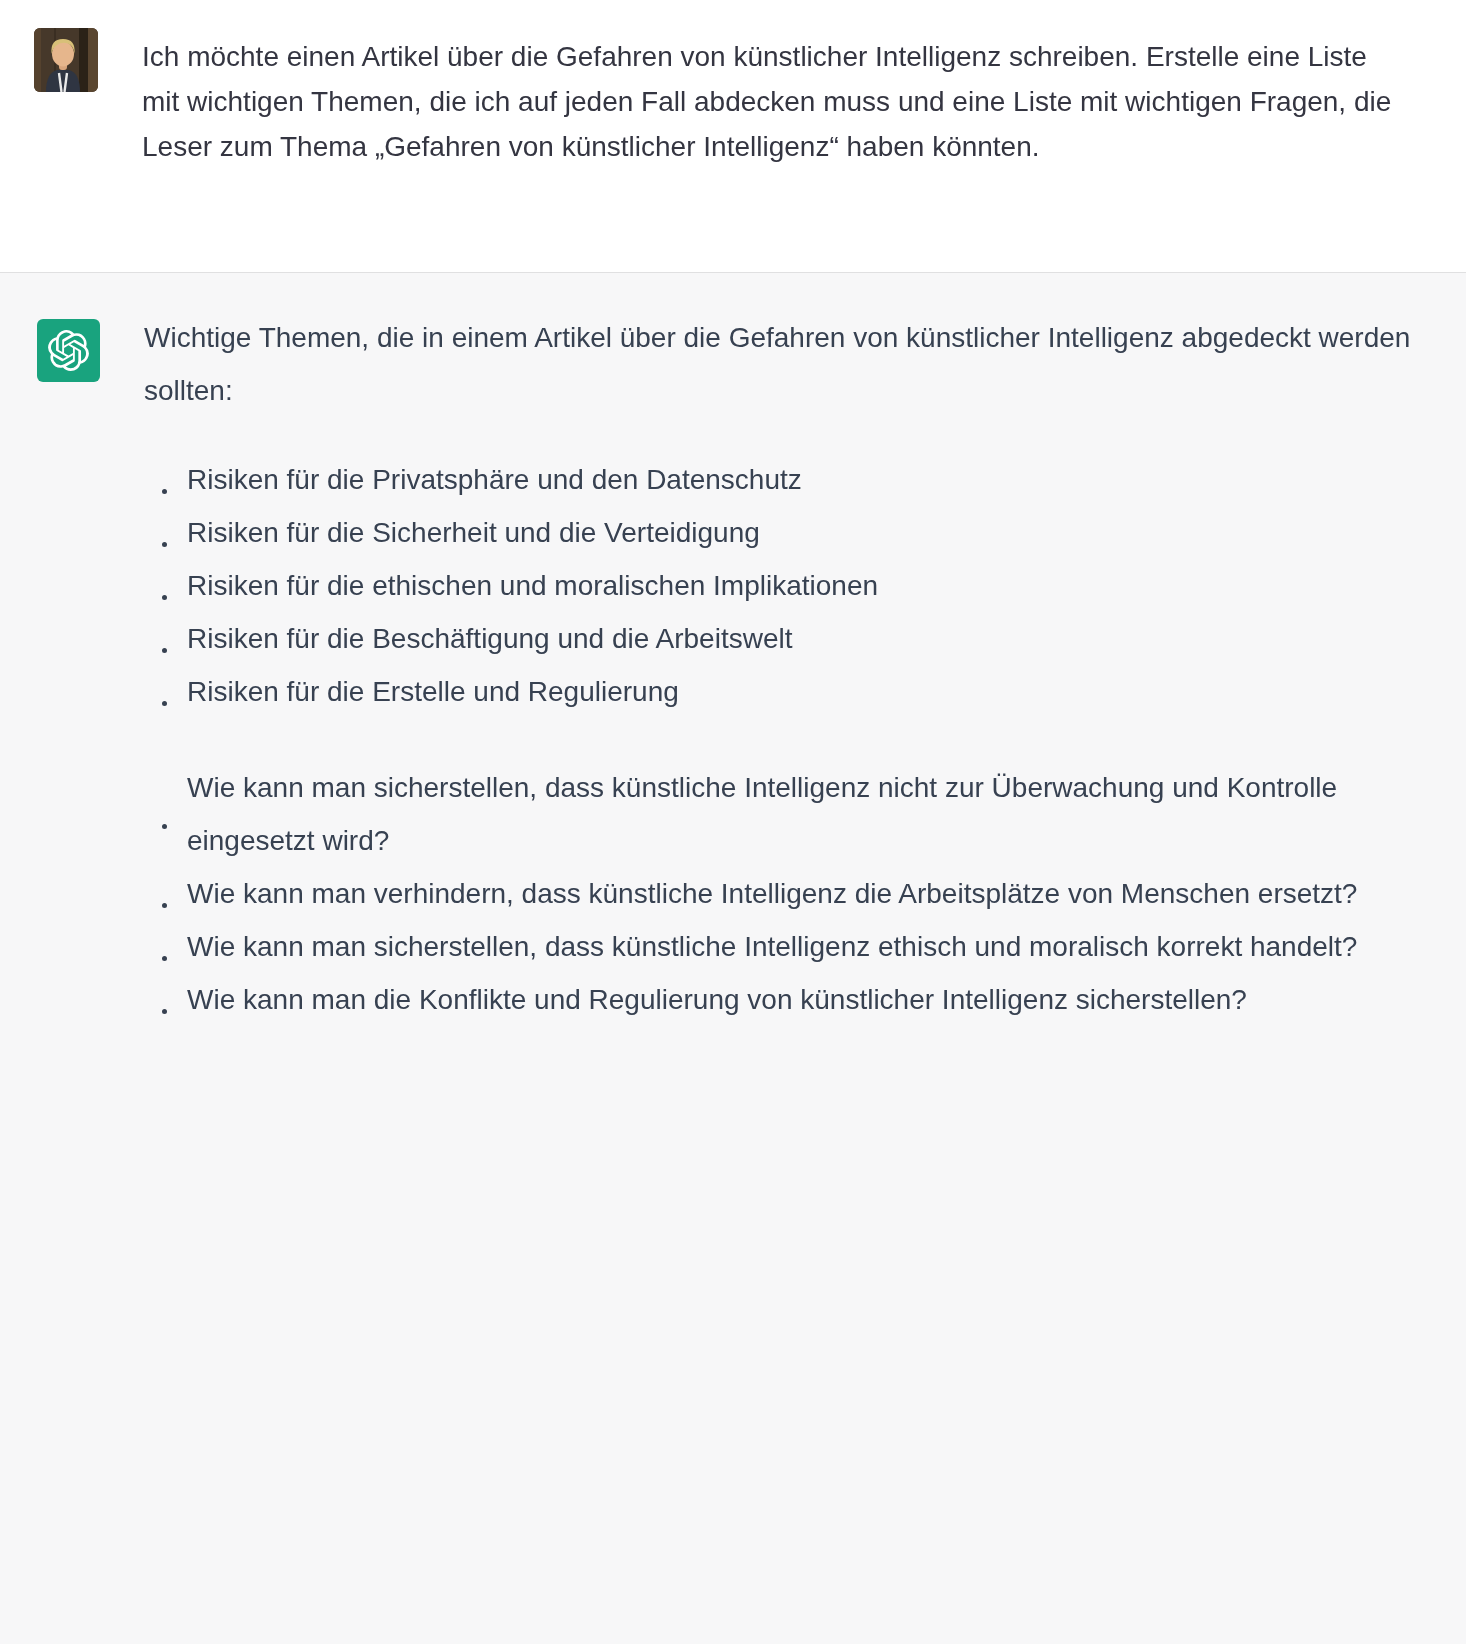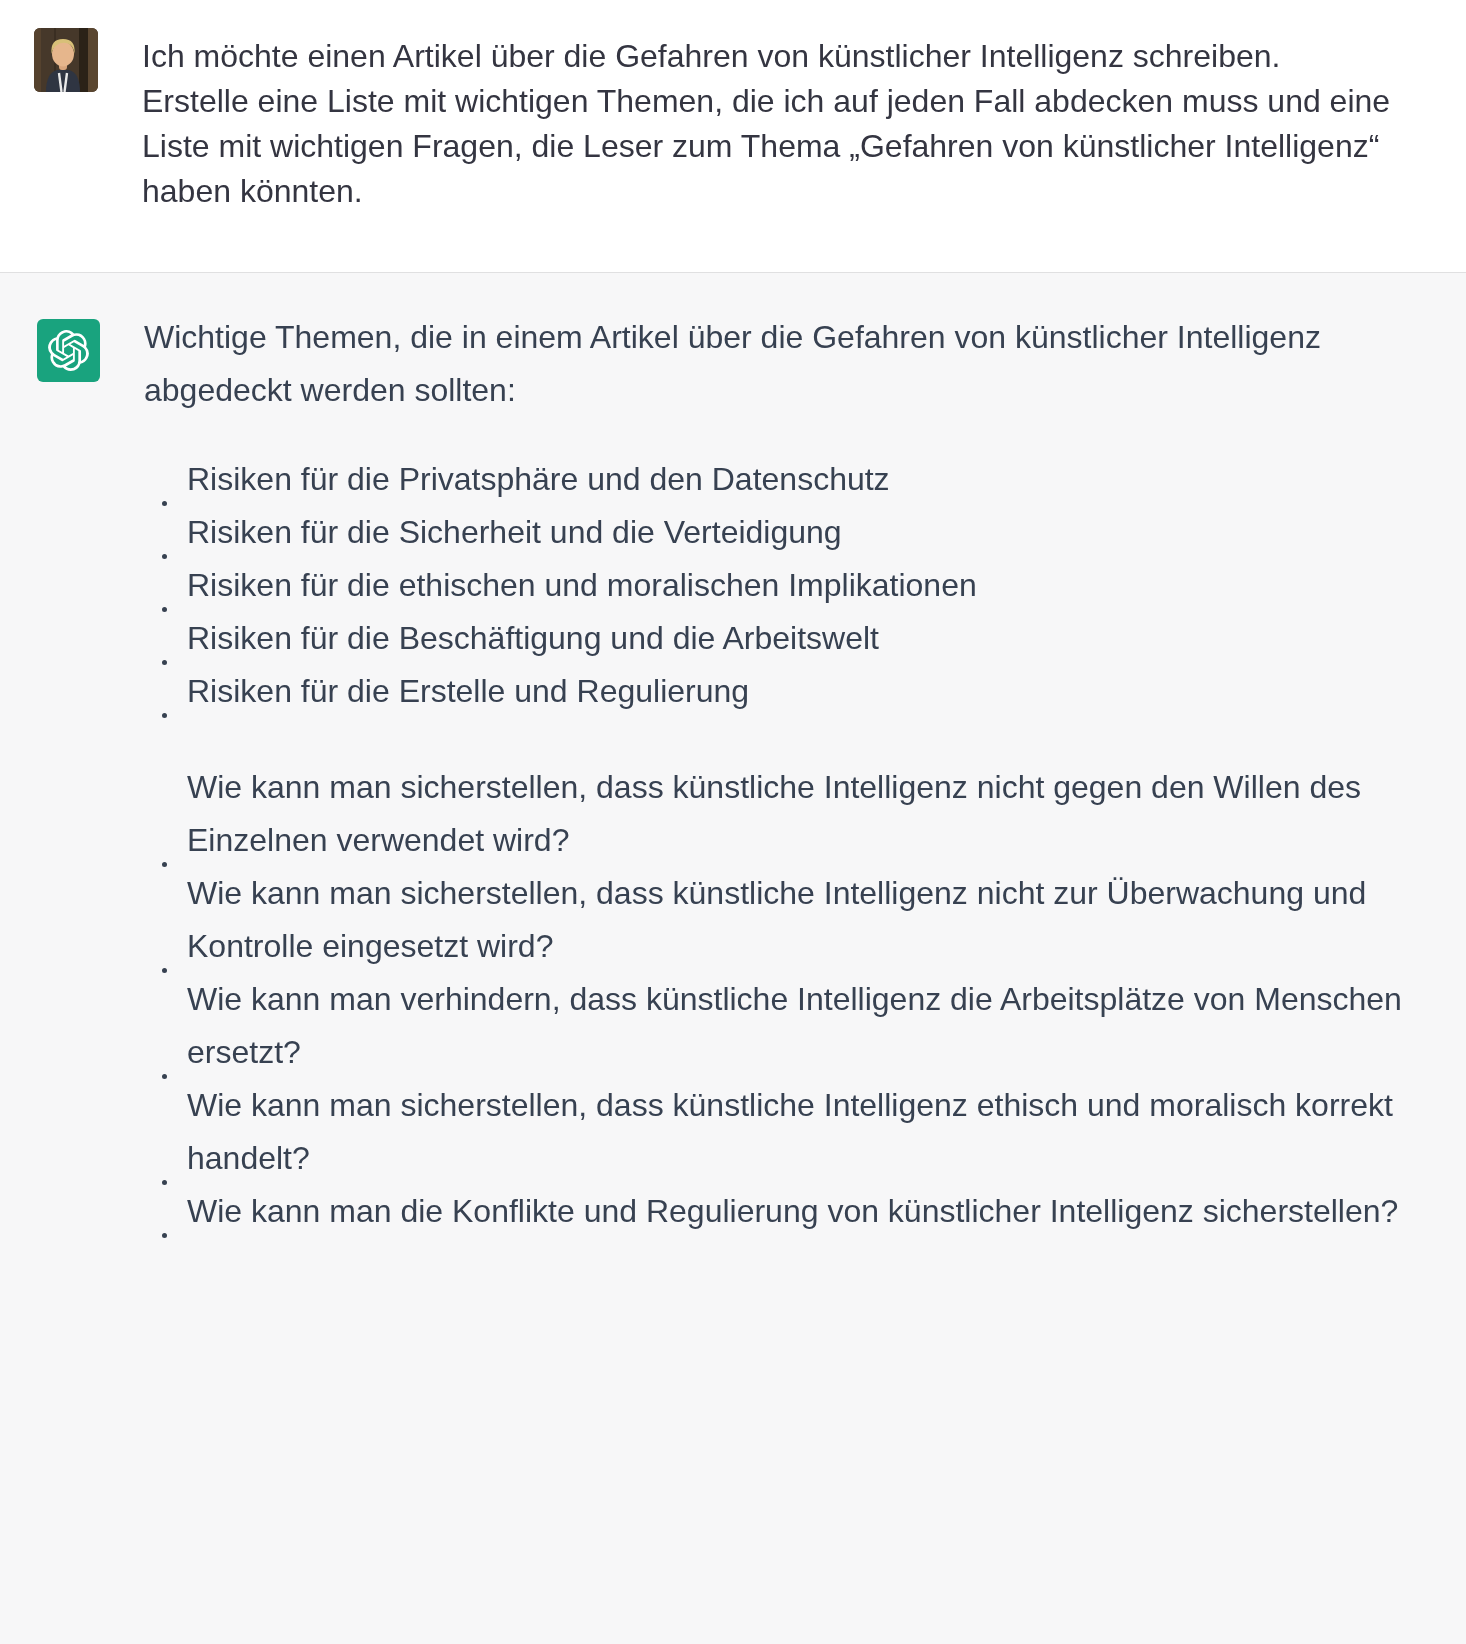--- a/index.html
+++ b/index.html
@@ -36,21 +36,21 @@
     flex:0 0 auto;overflow:hidden;display:block;
   }
   .avatar.bot{
     width:63px;height:63px;margin-top:0;
     background:var(--brand-green);
     display:flex;align-items:center;justify-content:center;
     border-radius:6px;
   }
   .msg{
     margin-left:44px;
-    font-size:32px;
+    font-size:28px;
     letter-spacing:0;
   }
   .user-msg{
     margin-top:6px;
     line-height:45px;
     max-width:1250px;
     color:var(--text);
   }
   .md{
     margin-top:-8px;
@@ -61,21 +61,21 @@
   .md p{margin:0 0 36px 0;}
   .md p:last-child{margin-bottom:0;}
   .md ul{
     list-style:none;
     margin:0 0 43px 0;
     padding:0;
   }
   .md ul:last-child{margin-bottom:0;}
   .md li{
     display:flex;
-    align-items:flex-end;
+    align-items:center;
   }
   .md .dot{
     flex:0 0 auto;
     width:5px;height:5px;border-radius:50%;
     background:currentColor;
     margin:24px 20px 0 18px;
   }
   .md .li-text{
     flex:1 1 auto;
     max-width:1227px;
@@ -134,24 +134,20 @@
         <li>
             <span class="dot"></span>
             <span class="li-text">Risiken für die Erstelle und Regulierung</span>
           </li>
       </ul>
 
 
       <ul>
         <li>
             <span class="dot"></span>
-            <span class="li-text">Wie kann man sicherstellen, dass künstliche Intelligenz nicht gegen den Willen des Einzelnen verwendet wird?</span>
-          </li>
-        <li>
-            <span class="dot"></span>
             <span class="li-text">Wie kann man sicherstellen, dass künstliche Intelligenz nicht zur Überwachung und Kontrolle eingesetzt wird?</span>
           </li>
         <li>
             <span class="dot"></span>
             <span class="li-text">Wie kann man verhindern, dass künstliche Intelligenz die Arbeitsplätze von Menschen ersetzt?</span>
           </li>
         <li>
             <span class="dot"></span>
             <span class="li-text">Wie kann man sicherstellen, dass künstliche Intelligenz ethisch und moralisch korrekt handelt?</span>
           </li>

